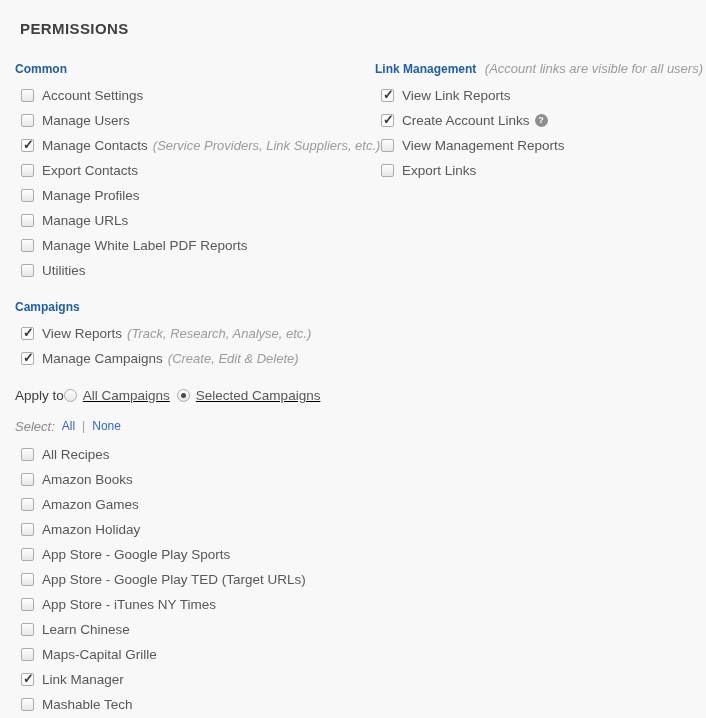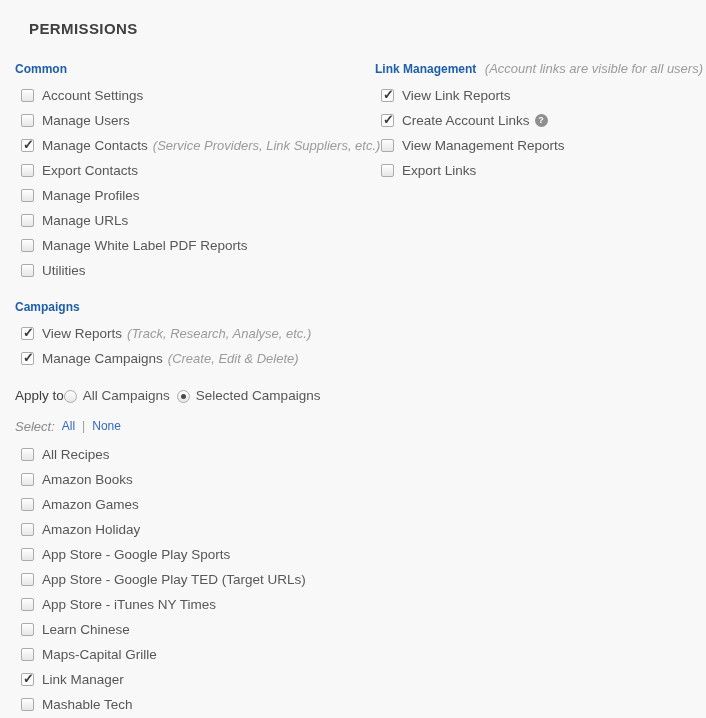--- a/index.html
+++ b/index.html
@@ -14,21 +14,21 @@
   html,body{margin:0;padding:0;}
   body{
     width:706px;height:718px;overflow:hidden;
     background:var(--bg);
     font-family:"Liberation Sans",sans-serif;
     -webkit-font-smoothing:antialiased;
   }
   .page{padding:12px 14px 0 14px;}
   .page-title{
     font-size:15px;font-weight:700;color:var(--title);
-    letter-spacing:.4px;margin:8px 0 0 15px;line-height:17px;
+    letter-spacing:.4px;margin:8px 0 0 6px;line-height:17px;
   }
   .columns{display:flex;margin-top:22px;}
   .col-left{width:360px;flex:0 0 360px;}
   .col-right{flex:1;}
   .sec-head{height:18px;margin:0 0 6px 1px;white-space:nowrap;}
   .sec-title{color:var(--heading);font-weight:700;font-size:12px;}
   .sec-note{color:var(--note);font-style:italic;font-size:13px;margin-left:4px;}
   .rows{}
   .row{display:flex;align-items:center;height:25px;margin-left:7px;cursor:pointer;white-space:nowrap;}
   .cb{
@@ -45,21 +45,21 @@
   .note{margin-left:5px;color:var(--note);font-style:italic;font-size:13px;}
   .help{
     margin-left:5px;width:13px;height:13px;flex:0 0 13px;border-radius:50%;
     background:#8f8f8f;color:#ffffff;font-size:9px;font-weight:700;
     text-align:center;line-height:13px;cursor:pointer;
   }
   .campaigns{margin-top:14px;}
   .apply-row{display:flex;align-items:center;height:25px;margin:12px 0 0 1px;}
   .apply-label{font-weight:400;color:#3d3d3d;font-size:13.5px;}
   .radios{display:flex;align-items:center;}
-  .radio-opt{display:flex;align-items:flex-end;margin-right:7px;cursor:pointer;}
+  .radio-opt{display:flex;align-items:center;margin-right:7px;cursor:pointer;text-decoration:underline;}
   .radio{
     width:13px;height:13px;flex:0 0 13px;position:relative;
     border:1px solid #ababab;border-radius:50%;
     background:linear-gradient(#fefefe,#e7e7e7);
   }
   .radio.on::after{
     content:"";position:absolute;left:3px;top:3px;width:5px;height:5px;
     border-radius:50%;background:#4a4a4a;
   }
   .rlbl{margin-left:6px;color:var(--label);font-size:13.5px;white-space:nowrap;}

